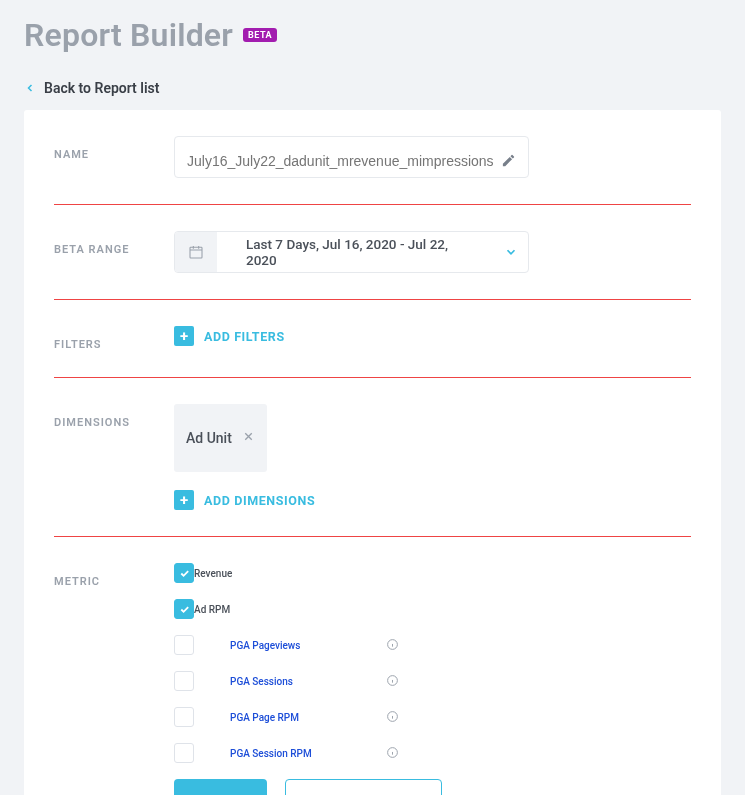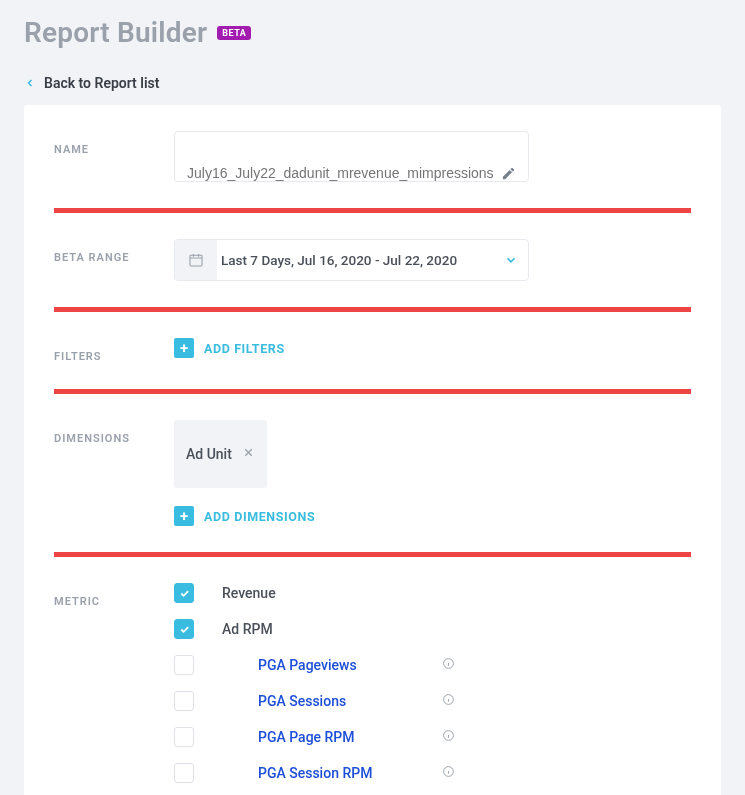--- a/index.html
+++ b/index.html
@@ -14,21 +14,21 @@
     .page {
       padding: 16px 24px 0 24px;
     }
     .title-row {
       display: flex;
       align-items: center;
       gap: 10px;
       margin-bottom: 26px;
     }
     .title {
-      font-size: 28px;
+      font-size: 32px;
       font-weight: 600;
       color: #9aa1ab;
       letter-spacing: 0.2px;
     }
     .beta-badge {
       display: inline-flex;
       align-items: center;
       justify-content: center;
       background: #a21caf;
       color: #fff;
@@ -51,42 +51,42 @@
     .backlink svg { width: 12px; height: 12px; }
     .card {
       background: #fff;
       border-radius: 3px;
       padding: 0 30px 30px 30px;
     }
     .row {
       display: flex;
       align-items: flex-start;
       padding: 26px 0 26px 0;
-      border-bottom: 5px solid #ef4444;
+      border-bottom: 1px solid #ef4444;
     }
     .row.last { border-bottom: none; padding-bottom: 0; }
     .row-label {
       width: 120px;
       flex-shrink: 0;
       font-size: 11px;
       font-weight: 600;
       letter-spacing: 1px;
       color: #9aa1ab;
       padding-top: 12px;
     }
     .row-content { flex: 1; }
     
     .name-input-wrap {
       display: flex;
-      align-items: flex-end;
+      align-items: flex-start;
       width: 355px;
       border: 1px solid #e6e9ed;
       border-radius: 4px;
-      padding: 0 12px;
-      height: 51px;
+      padding: 16px 12px;
+      height: 42px;
       background: #fff;
     }
     .name-input {
       flex: 1;
       border: none;
       outline: none;
       font-size: 14px;
       color: #b6bcc5;
       background: transparent;
     }
@@ -105,21 +105,21 @@
       width: 42px;
       height: 100%;
       display: flex;
       align-items: center;
       justify-content: center;
       background: #f1f3f6;
       color: #9aa1ab;
     }
     .daterange-text {
       flex: 1;
-      padding: 0 4px;
+      padding: 0 29px;
       font-size: 13.5px;
       color: #4a5059;
       font-weight: 500;
     }
     .daterange-caret {
       width: 34px;
       display: flex;
       align-items: center;
       justify-content: center;
       color: #39bce0;
@@ -160,23 +160,23 @@
       padding: 26px 12px;
       font-size: 14px;
       color: #4a5059;
       font-weight: 500;
     }
     .chip-x { color: #9aa1ab; cursor: pointer; }
     
     .metric-item {
       display: flex;
       align-items: center;
-      gap: 28px;
+      gap: 0;
       margin-bottom: 16px;
-      font-size: 14px;
+      font-size: 10px;
     }
     .metric-item.checked .checkbox {
       background: #39bce0;
       border-color: #39bce0;
     }
     .metric-item .metric-label {
       color: #4a5059;
       font-weight: 500;
     }
     .metric-item.disabled .metric-label {

